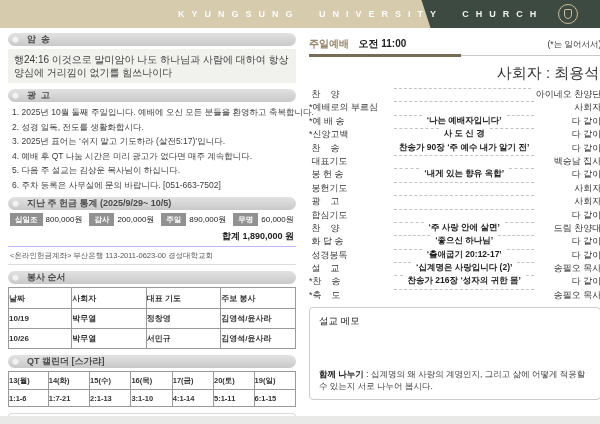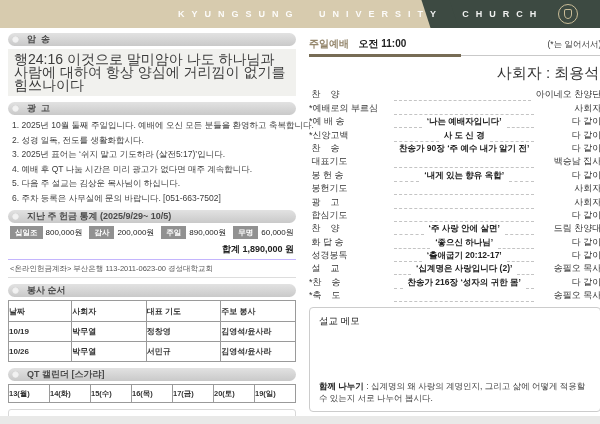--- a/index.html
+++ b/index.html
@@ -13,33 +13,33 @@
   .hdr-green::before { content:""; position:absolute; left:-14px; top:-4px;
     width:28px; height:36px; background:#3d4a42; transform:skewX(18deg); }
   .hdr-title { position:absolute; left:178px; top:9px; font-size:9px; font-weight:bold;
     letter-spacing:7px; word-spacing:10px; color:rgba(255,255,255,.92); white-space:nowrap; }
   .emblem { position:absolute; right:22px; top:4px; width:20px; height:20px;
     border:1px solid #cabd98; border-radius:50%; display:flex; align-items:center; justify-content:center; }
   .emblem-shield { width:8px; height:10px; border:1px solid #cabd98;
     border-radius:2px 2px 50% 50%; }
 
   
-  .main { display:flex; gap:13px; padding:5px 8px 0 8px; height:388px; }
+  .main { display:flex; gap:13px; padding:5px 8px 12px 8px; height:388px; }
   .col-l { width:288px; flex:none; }
   .col-r { flex:1; display:flex; flex-direction:column; }
 
   
   .pill { position:relative; height:13px; border-radius:7px;
     background:linear-gradient(#e2e2e2,#c9c9c9); display:flex; align-items:center;
     padding-left:19px; margin-bottom:3px; }
   .pill::before { content:""; position:absolute; left:4px; top:3px; width:7px; height:7px;
     border-radius:50%; background:#f2f2f2; box-shadow:inset 0 0 1px #aaa; }
   .pill span { font-size:9px; font-weight:bold; color:#4a4a4a; white-space:pre; }
 
-  .verse-box { background:#f1f1ee; padding:4px 6px; font-size:14px; line-height:13px;
+  .verse-box { background:#f1f1ee; padding:4px 6px; font-size:10px; line-height:13px;
     color:#3c3c3c; margin-bottom:6px; }
 
   .ann-list { list-style:none; margin:1px 0 5px 4px; }
   .ann-list li { font-size:8.5px; line-height:14.5px; color:#3c3c3c; white-space:nowrap; }
 
   .chips { display:flex; align-items:center; margin:2px 0 2px 2px; white-space:nowrap; }
   .chip-label { background:#919191; color:#fff; font-size:7.5px; font-weight:bold;
     padding:1.5px 5px; margin-right:3px; }
   .chip-amt { font-size:8px; color:#222; margin-right:7px; }
   .total { text-align:right; font-size:9px; font-weight:bold; color:#222; padding:2px 2px 3px 0; }
@@ -58,21 +58,21 @@
   
   .svc-hdr { position:relative; display:flex; justify-content:space-between;
     align-items:flex-end; padding-bottom:4px; border-bottom:1px solid #c9c9c9; }
   .svc-title { font-size:10px; font-weight:bold; color:#94866b; }
   .svc-time { font-size:10px; font-weight:bold; color:#222; margin-left:5px; }
   .svc-note { font-size:8.5px; color:#333; }
   .svc-accent { position:absolute; left:0; bottom:-2px; width:152px; height:3px; background:#776c55; }
   .presider { text-align:right; font-size:15px; color:#333; padding:8px 2px 5px 0; }
 
   .order { margin-bottom:5px; }
-  .order-row { display:flex; align-items:flex-end; height:13.4px; }
+  .order-row { display:flex; align-items:flex-start; height:13.4px; }
   .ol-label { flex:none; width:80px; font-size:9px; color:#333; white-space:pre; }
   .leader { flex:1; border-top:1px dashed #c4c4c4; height:0; margin:0 5px; }
   .ol-center { flex:none; font-size:8.5px; font-weight:bold; color:#222; white-space:nowrap; }
   .ol-right { flex:none; min-width:62px; text-align:right; font-size:9px; color:#333; white-space:nowrap; }
 
   .memo-box { flex:1; border:1px solid #ccc; border-radius:4px; padding:7px 9px;
     display:flex; flex-direction:column; margin-bottom:4px; }
   .memo-title { font-size:9.5px; font-weight:normal; color:#222; }
   .share { margin-top:auto; font-size:8.5px; line-height:12px; color:#3c3c3c; }
   .share b { color:#222; }
@@ -160,20 +160,29 @@
       <tbody>
           <tr>
         <th>13(월)</th>
         <th>14(화)</th>
         <th>15(수)</th>
         <th>16(목)</th>
         <th>17(금)</th>
         <th>20(토)</th>
         <th>19(일)</th>
       </tr>
+      <tr>
+        <td>1:1-6</td>
+        <td>1:7-21</td>
+        <td>2:1-13</td>
+        <td>3:1-10</td>
+        <td>4:1-14</td>
+        <td>5:1-11</td>
+        <td>6:1-15</td>
+      </tr>
     </tbody>
       </table>
 
     <div class="medit-box">
       <div class="medit-title">짧은 Q.T 묵상 (롬15)</div>
 
     </div>
   </div>
 
   <div class="col-r">

